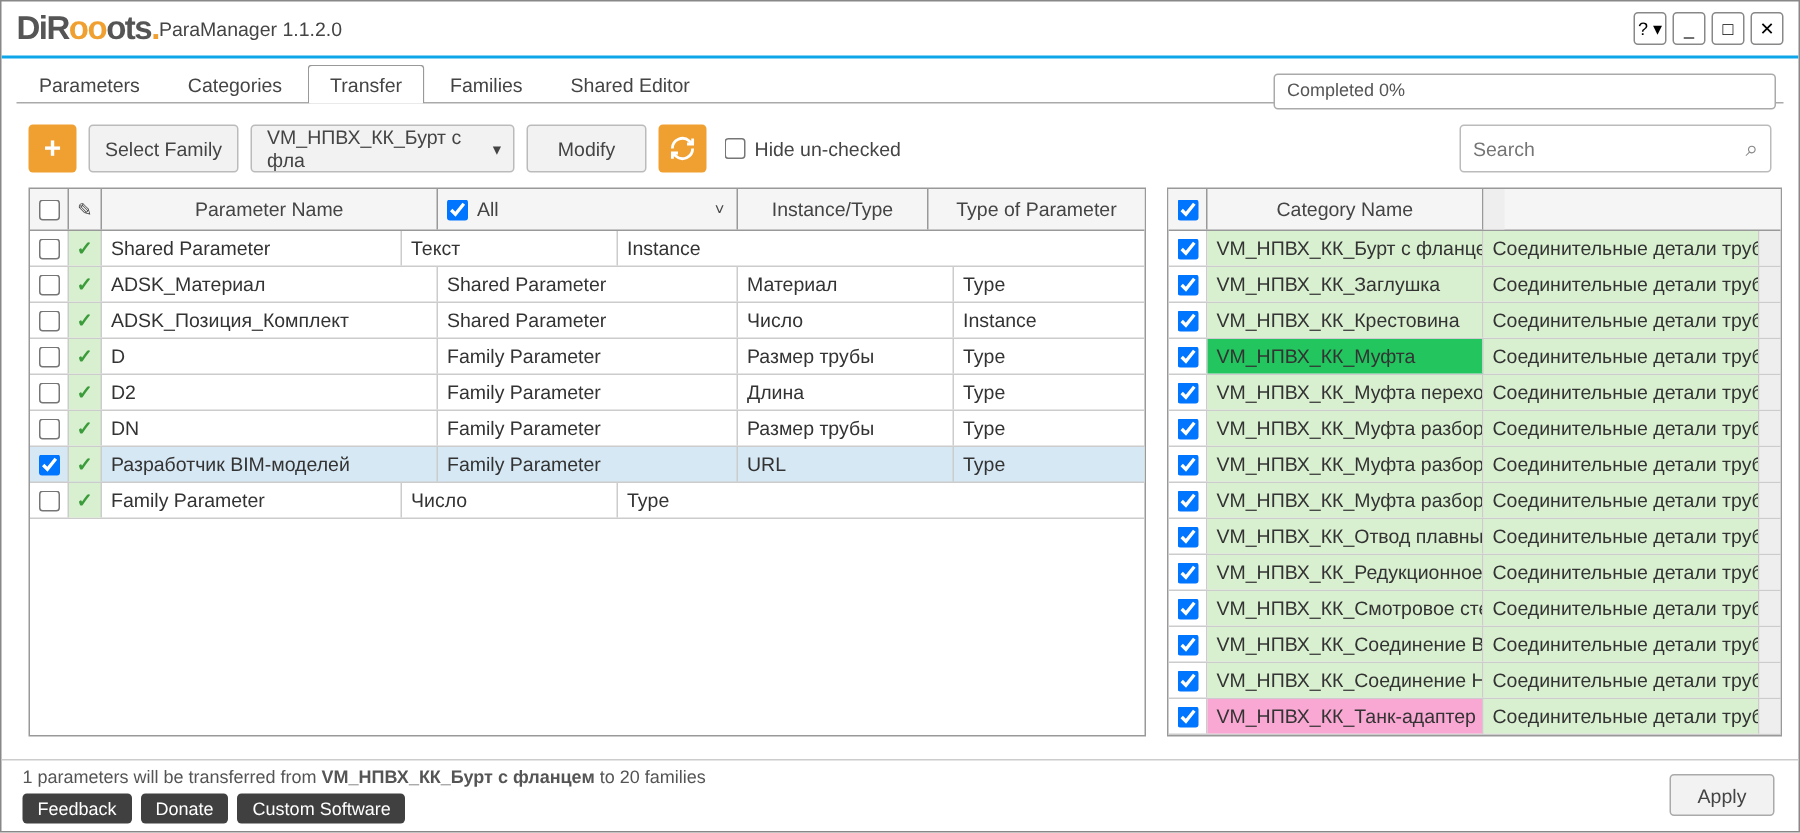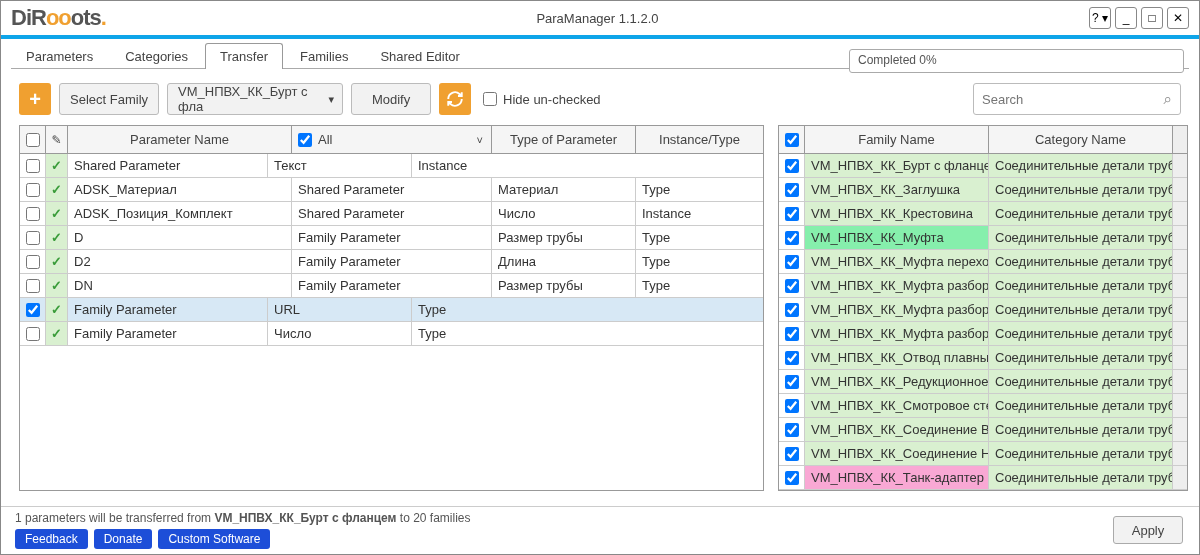--- a/index.html
+++ b/index.html
@@ -1,20 +1,20 @@
 <!DOCTYPE html>
 <html><head>
 <meta charset="utf-8">
 <style>
 * { box-sizing: border-box; margin: 0; padding: 0; font-family: Arial, sans-serif; }
 body { background: #fff; width: 1200px; height: 555px; border: 1px solid #888; overflow: hidden; position: relative; }
-.titlebar { height: 38px; display: flex; align-items: center; padding: 0 10px; border-bottom: 4px solid #0ea5e9; }
+.titlebar { height: 38px; display: flex; align-items: center; padding: 0 10px; border-bottom: 2px solid #0ea5e9; }
 .logo { font-size: 22px; font-weight: bold; color: #555; letter-spacing: -1px; }
 .logo .o { color: #f0a030; }
-.title-text { flex: 1; text-align: center; font-size: 13px; color: #444; }
+.title-text { flex: 1; font-size: 13px; color: #444; }
 .win-controls { display: flex; gap: 4px; }
 .win-btn { width: 22px; height: 22px; border: 1px solid #888; border-radius: 3px; display: flex; align-items: center; justify-content: center; font-size: 12px; cursor: pointer; background: #fff; }
 .tab-bar { height: 30px; display: flex; align-items: flex-end; padding: 0 10px; gap: 2px; }
 .tab { padding: 5px 14px; font-size: 13px; color: #444; border: 1px solid transparent; border-bottom: none; cursor: pointer; }
 .tab.active { border-color: #999; background: #fff; border-radius: 3px 3px 0 0; position: relative; z-index: 2; }
 .tab-underline { border-bottom: 1px solid #aaa; margin: 0 10px -1px 10px; position: relative; top: -1px; }
 .status-box { position: absolute; right: 15px; top: 48px; width: 335px; height: 24px; border: 1px solid #aaa; border-radius: 3px; font-size: 12px; padding: 3px 8px; color: #555; background: #fff; }
 .toolbar { display: flex; align-items: center; gap: 8px; padding: 14px 18px 10px 18px; }
 .tool-btn { height: 32px; border: 1px solid #bbb; border-radius: 3px; background: #f2f2f2; display: flex; align-items: center; padding: 0 10px; font-size: 13px; color: #444; cursor: pointer; }
 .tool-btn.orange { background: #f0a030; color: #fff; border: none; width: 32px; justify-content: center; font-size: 20px; font-weight: bold; padding: 0; }
@@ -52,21 +52,21 @@
 .w-scroll { width: 14px; background: #eee; }
 .gh-all { justify-content: flex-start; padding-left: 6px; gap: 6px; }
 .gh-all::after { content: "˅"; position: absolute; right: 8px; font-size: 11px; }
 .edit-icon { font-size: 12px; }
 .grid-body { }
 .right-body { max-height: 345px; overflow: hidden; }
 .footer { position: absolute; left: 0; right: 0; bottom: 0; height: 48px; border-top: 1px solid #ccc; padding: 4px 14px; }
 .footer-text { font-size: 12px; color: #555; }
 .footer-text b { font-weight: bold; }
 .footer-btns { display: flex; gap: 6px; margin-top: 4px; }
-.fbtn { background: #1d4ed8; color: #fff; border: none; border-radius: 3px; padding: 3px 10px; font-size: 12px; cursor: pointer; }
+.fbtn { background: #404040; color: #fff; border: none; border-radius: 3px; padding: 3px 10px; font-size: 12px; cursor: pointer; }
 .apply-btn { position: absolute; right: 16px; bottom: 10px; width: 70px; height: 28px; border: 1px solid #aaa; background: #f2f2f2; border-radius: 3px; font-size: 13px; color: #444; cursor: pointer; }
 svg.refresh-icon { width: 18px; height: 18px; }
 </style>
 </head>
 <body>
 
 <div class="titlebar">
   <span class="logo">
     <span>DiR</span><span class="o">o</span><span class="o">o</span><span>ots</span><span class="o">.</span>
   </span>
@@ -114,22 +114,22 @@
     <div class="ghead">
       <div class="gh-cell w-chk">
           <input type="checkbox" style="">
         </div>
       <div class="gh-cell w-ok edit-icon">✎</div>
       <div class="gh-cell w-pname">Parameter Name</div>
       <div class="gh-cell w-all gh-all">
           <input type="checkbox" checked="" style="">
           <span>All</span>
         </div>
+      <div class="gh-cell w-inst">Instance/Type</div>
       <div class="gh-cell w-type">Type of Parameter</div>
-      <div class="gh-cell w-inst">Instance/Type</div>
     </div>
     <div class="grid-body" id="left-body">
         <div class="grow">
           <div class="gc w-chk chk">
             <input type="checkbox" style="">
           </div>
           <div class="gc w-ok ok">✓</div>
           <div class="gc w-all">Shared Parameter</div>
           <div class="gc w-type">Текст</div>
           <div class="gc w-inst">Instance</div>
@@ -182,20 +182,21 @@
           <div class="gc w-pname">DN</div>
           <div class="gc w-all">Family Parameter</div>
           <div class="gc w-type">Размер трубы</div>
           <div class="gc w-inst">Type</div>
         </div>
         <div class="grow sel">
           <div class="gc w-chk chk">
             <input type="checkbox" checked="" style="">
           </div>
           <div class="gc w-ok ok">✓</div>
+          <div class="gc w-pname">Разработчик BIM-моделей</div>
           <div class="gc w-all">Family Parameter</div>
           <div class="gc w-type">URL</div>
           <div class="gc w-inst">Type</div>
         </div>
         <div class="grow">
           <div class="gc w-chk chk">
             <input type="checkbox" style="">
           </div>
           <div class="gc w-ok ok">✓</div>
           <div class="gc w-all">Family Parameter</div>
@@ -203,21 +204,20 @@
           <div class="gc w-inst">Type</div>
         </div>
       </div>
   </div>
 
   <div class="grid grid-right">
     <div class="ghead">
       <div class="gh-cell w-rchk">
           <input type="checkbox" checked="" style="">
         </div>
-      <div class="gh-cell w-fname">Family Name</div>
       <div class="gh-cell w-cname">Category Name</div>
       <div class="gh-cell w-scroll"></div>
     </div>
     <div class="right-body" id="right-body">
         <div class="grow">
           <div class="gc w-rchk chk">
             <input type="checkbox" checked="" style="">
           </div>
           <div class="gc w-fname" style="background:#d9f0d0">VM_НПВХ_КК_Бурт с фланцем</div>
           <div class="gc w-cname" style="background:#d9f0d0">Соединительные детали трубопр</div>
@@ -236,21 +236,21 @@
             <input type="checkbox" checked="" style="">
           </div>
           <div class="gc w-fname" style="background:#d9f0d0">VM_НПВХ_КК_Крестовина</div>
           <div class="gc w-cname" style="background:#d9f0d0">Соединительные детали трубопр</div>
           <div class="gc w-scroll"></div>
         </div>
         <div class="grow">
           <div class="gc w-rchk chk">
             <input type="checkbox" checked="" style="">
           </div>
-          <div class="gc w-fname" style="background:#86efac">VM_НПВХ_КК_Муфта</div>
+          <div class="gc w-fname" style="background:#22c55e">VM_НПВХ_КК_Муфта</div>
           <div class="gc w-cname" style="background:#d9f0d0">Соединительные детали трубопр</div>
           <div class="gc w-scroll"></div>
         </div>
         <div class="grow">
           <div class="gc w-rchk chk">
             <input type="checkbox" checked="" style="">
           </div>
           <div class="gc w-fname" style="background:#d9f0d0">VM_НПВХ_КК_Муфта переходная</div>
           <div class="gc w-cname" style="background:#d9f0d0">Соединительные детали трубопр</div>
           <div class="gc w-scroll"></div>

